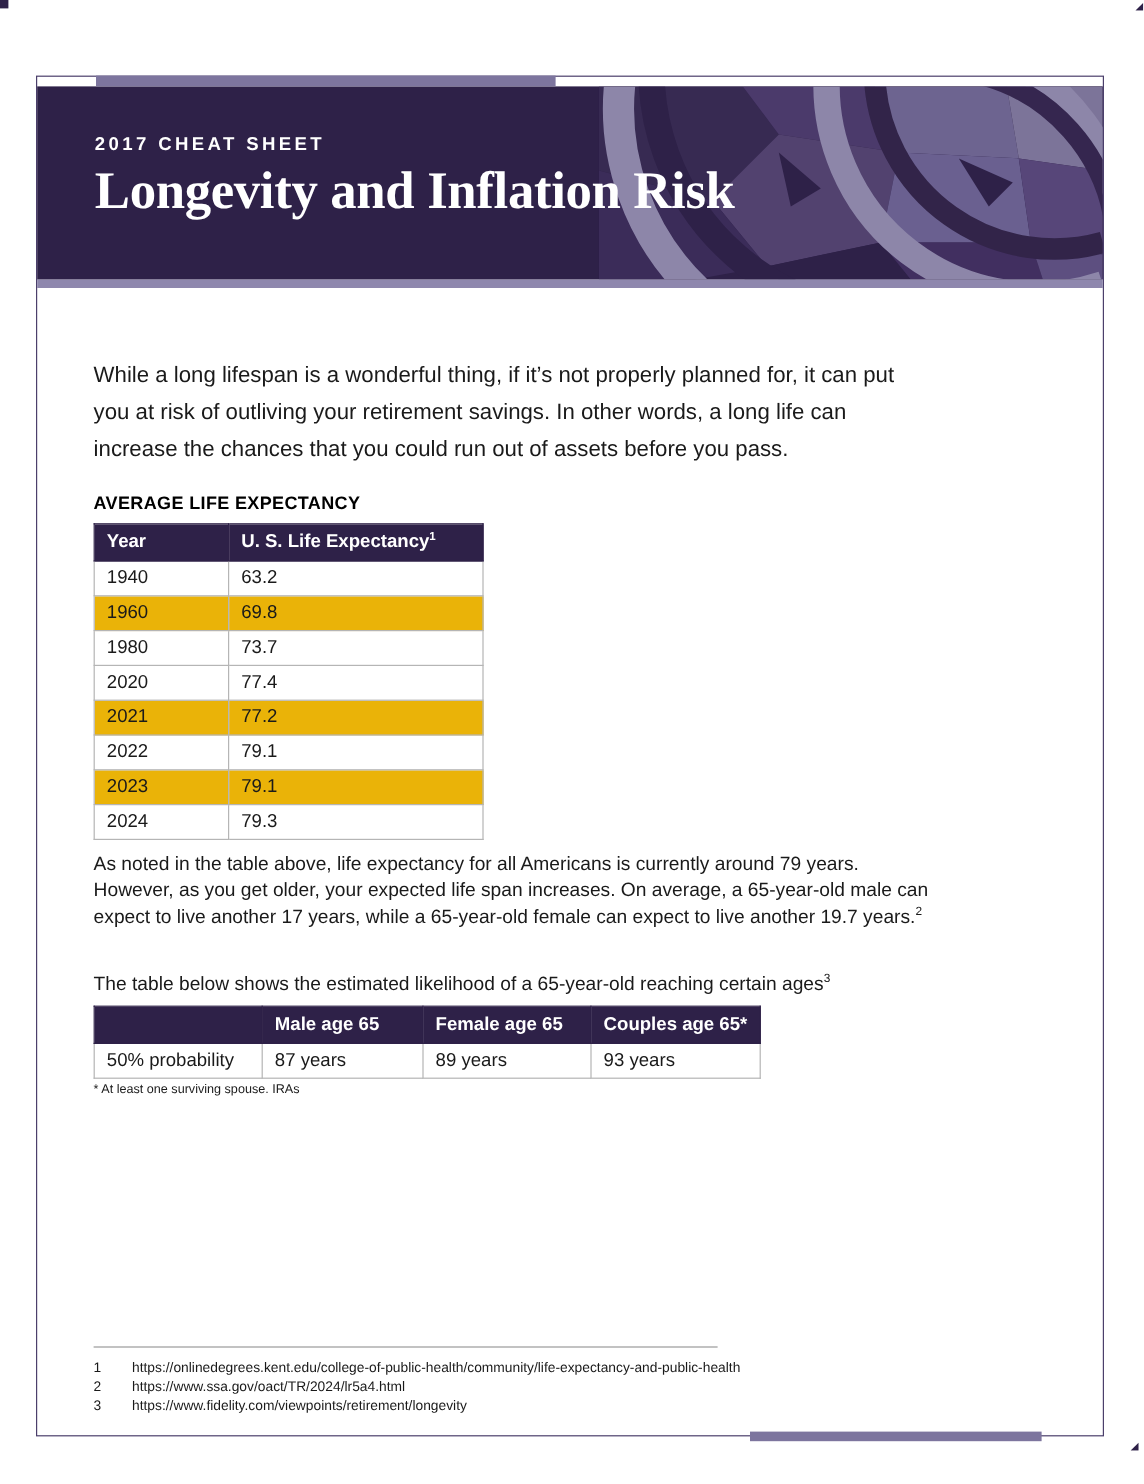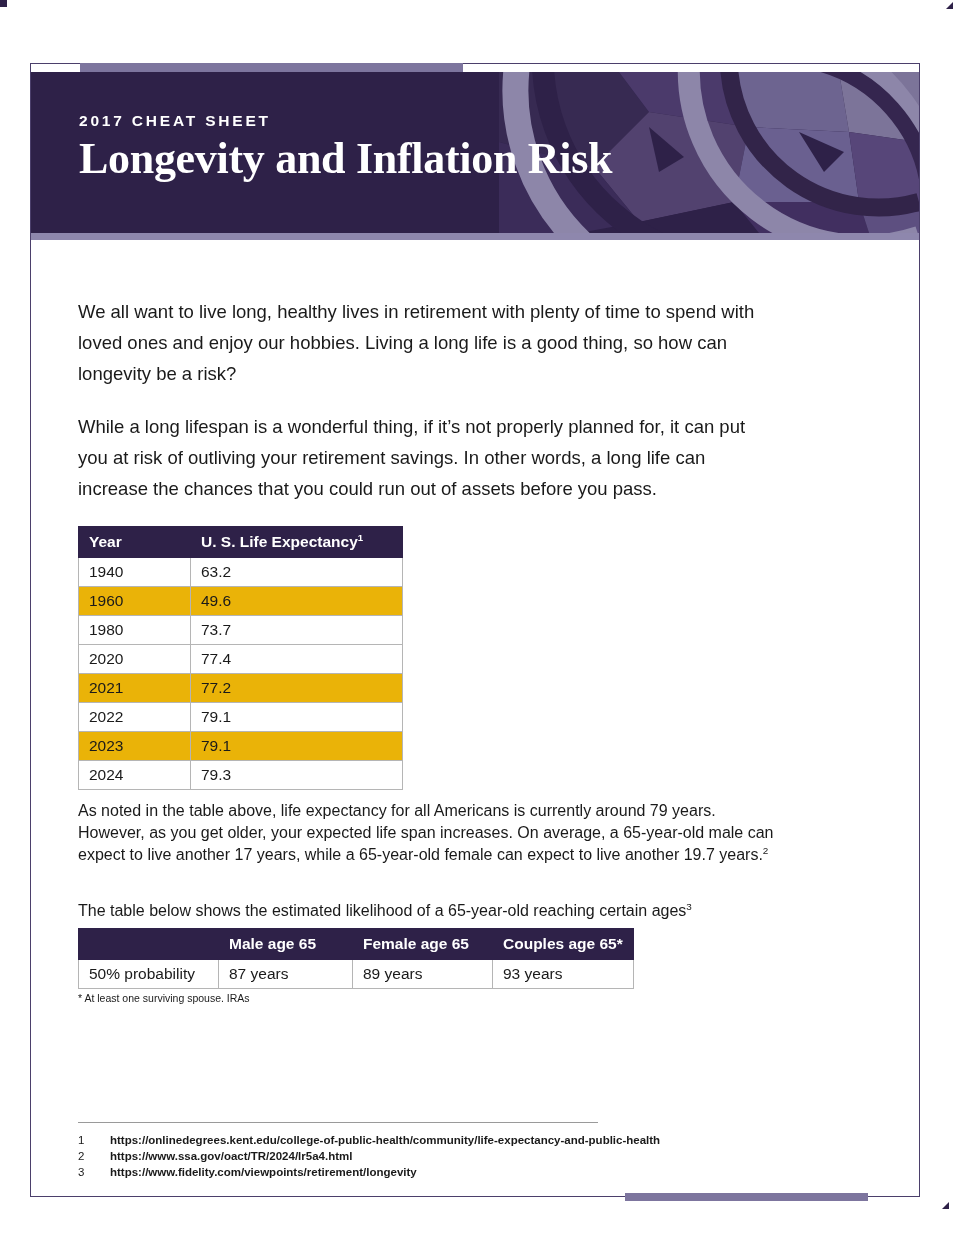--- a/index.html
+++ b/index.html
@@ -188,21 +188,20 @@
   .fn-num {
     width: 32px;
     font-size: 11.5px;
     color: #1a1a1a;
     flex: 0 0 32px;
   }
   .fn-url {
     font-size: 11.5px;
     color: #1a1a1a;
     white-space: nowrap;
-    font-weight: bold;
   }
 </style>
 </head>
 <body>
 
 <div id="page">
 
   <div class="corner-tick ct-tl"></div>
   <div class="corner-tick ct-tr"></div>
   <div class="corner-tick ct-br"></div>
@@ -250,39 +249,39 @@
 
     <div id="header-text">
       <p class="eyebrow">2017 CHEAT SHEET</p>
       <h1 class="banner-title">Longevity and Inflation Risk</h1>
     </div>
   </div>
   <div id="header-underline"></div>
 
   <div id="content">
 
-    <p class="body">We all want to live long, healthy lives in retirement with plenty of time to spend with loved ones and enjoy our hobbies. Living a long life is a good thing, so how can longevity be a risk?</p>
     <p class="body">While a long lifespan is a wonderful thing, if it’s not properly planned for, it can put you at risk of outliving your retirement savings. In other words, a long life can increase the chances that you could run out of assets before you pass.</p>
 
+    <h2 class="section">AVERAGE LIFE EXPECTANCY</h2>
 
     <table class="cheat" id="life-table">
       <thead>
         <tr>
           <th>Year</th>
           <th><span>U. S. Life Expectancy</span><sup>1</sup></th>
         </tr>
       </thead>
       <tbody id="life-body">
           <tr>
             <td>1940</td>
             <td>63.2</td>
           </tr>
           <tr class="alt">
             <td>1960</td>
-            <td>49.6</td>
+            <td>69.8</td>
           </tr>
           <tr>
             <td>1980</td>
             <td>73.7</td>
           </tr>
           <tr>
             <td>2020</td>
             <td>77.4</td>
           </tr>
           <tr class="alt">

